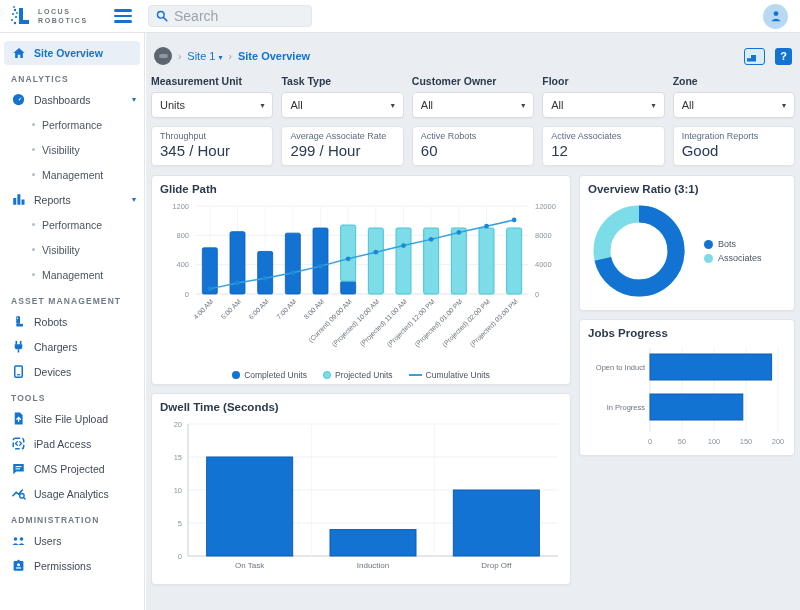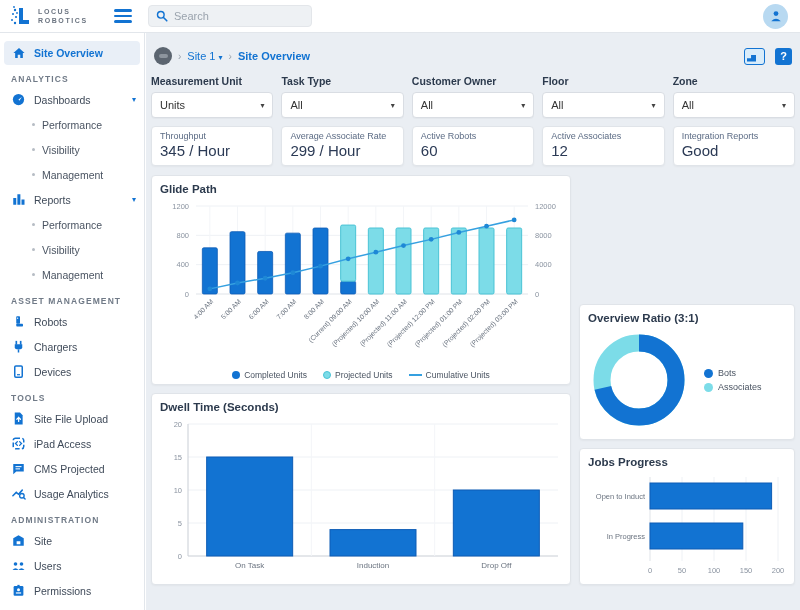--- a/index.html
+++ b/index.html
@@ -8,21 +8,21 @@
 
   
   .topbar { position:absolute; left:0; top:0; width:800px; height:33px; background:#fff;
     border-bottom:1px solid #e2e6eb; display:flex; align-items:center; z-index:5; }
   .brand { display:flex; align-items:center; gap:6px; padding-left:10px; width:112px; }
   .brand-text { font-size:7px; font-weight:bold; letter-spacing:1.6px; color:#6b7480; line-height:1.35; }
   .hamburger { width:18px; display:flex; flex-direction:column; gap:3px; cursor:pointer; margin-left:2px; }
   .hamburger span { display:block; height:2.5px; background:#1273d2; border-radius:2px; }
   .searchbox { margin-left:16px; width:164px; height:22px; background:#eef1f4; border:1px solid #e3e6ea;
     border-radius:4px; display:flex; align-items:center; padding:0 7px; gap:6px; }
-  .searchbox input { border:none; outline:none; background:transparent; font-size:11px; color:#444;
+  .searchbox input { border:none; outline:none; background:transparent; font-size:14px; color:#444;
     width:120px; font-family:"Liberation Sans", sans-serif; }
   .searchbox input::placeholder { color:#9aa3ad; }
   .avatar { margin-left:auto; margin-right:12px; width:25px; height:25px; border-radius:50%;
     background:#b8d9f1; display:flex; align-items:center; justify-content:center; cursor:pointer; }
 
   
   .sidebar { position:absolute; left:0; top:33px; width:145px; height:577px; background:#fff;
     border-right:1px solid #e2e6eb; overflow:hidden; padding-top:8px; }
   .nav-item { display:flex; align-items:center; gap:8px; height:25px; padding:0 8px 0 11px;
     font-size:10.5px; color:#3f4a59; cursor:pointer; white-space:nowrap; }
@@ -63,21 +63,21 @@
     display:flex; align-items:center; justify-content:space-between; padding:0 8px; font-size:11px;
     color:#333; cursor:pointer; box-shadow:0 1px 1px rgba(0,0,0,.03); }
   .filter-select .caret { font-size:8px; color:#444; }
 
   .kpis { display:flex; gap:8px; margin-top:8px; }
   .kpi { flex:1; background:#fff; border:1px solid #e0e4e9; border-radius:4px; padding:4px 8px;
     height:40px; box-shadow:0 1px 2px rgba(0,0,0,.04); }
   .kpi-label { font-size:9px; color:#5b6b84; }
   .kpi-value { font-size:15px; color:#2b3a55; margin-top:1px; }
 
-  .charts { display:flex; gap:8px; margin-top:9px; align-items:flex-end; }
+  .charts { display:flex; gap:8px; margin-top:9px; align-items:flex-start; }
   .col-left { width:420px; display:flex; flex-direction:column; gap:8px; }
   .col-right { width:216px; display:flex; flex-direction:column; gap:8px; }
   .card { background:#fff; border:1px solid #e0e4e9; border-radius:4px; padding:7px 8px;
     box-shadow:0 1px 2px rgba(0,0,0,.04); }
   .card-title { font-size:11.5px; font-weight:bold; color:#2c3a4d; height:15px; }
   .card-glide { height:210px; }
   .card-dwell { height:192px; }
   .card-resource { height:136px; }
   .card-jobs { height:137px; }
 
@@ -254,29 +254,20 @@
         <span class="nav-icn">
           <svg width="15" height="15" viewBox="0 0 20 20">
             <path d="M2.5 13 L7 8.5 L10 11 L15 5.5" stroke="#1273d2" stroke-width="2" fill="none" stroke-linecap="round"></path>
             <circle cx="14.5" cy="13" r="3" fill="none" stroke="#1273d2" stroke-width="1.8"></circle>
             <line x1="16.7" y1="15.2" x2="18.8" y2="17.3" stroke="#1273d2" stroke-width="1.8" stroke-linecap="round"></line>
           </svg>
         </span>
         <span>Usage Analytics</span>
       </div>
       <div class="nav-section">ADMINISTRATION</div>
-      <div class="nav-item">
-        <span class="nav-icn">
-          <svg width="15" height="15" viewBox="0 0 20 20">
-            <path d="M3 7 L10 3 L17 7 V17 H3 Z" fill="#1273d2"></path>
-            <rect x="7.5" y="11" width="5" height="4" fill="#fff"></rect>
-          </svg>
-        </span>
-        <span>Site</span>
-      </div>
       <div class="nav-item">
         <span class="nav-icn">
           <svg width="15" height="15" viewBox="0 0 20 20">
             <circle cx="6" cy="8" r="2.4" fill="#1273d2"></circle>
             <circle cx="14" cy="8" r="2.4" fill="#1273d2"></circle>
             <path d="M2 16 Q6 11.5 10 16 Z" fill="#1273d2"></path>
             <path d="M10 16 Q14 11.5 18 16 Z" fill="#1273d2"></path>
           </svg>
         </span>
         <span>Users</span>

